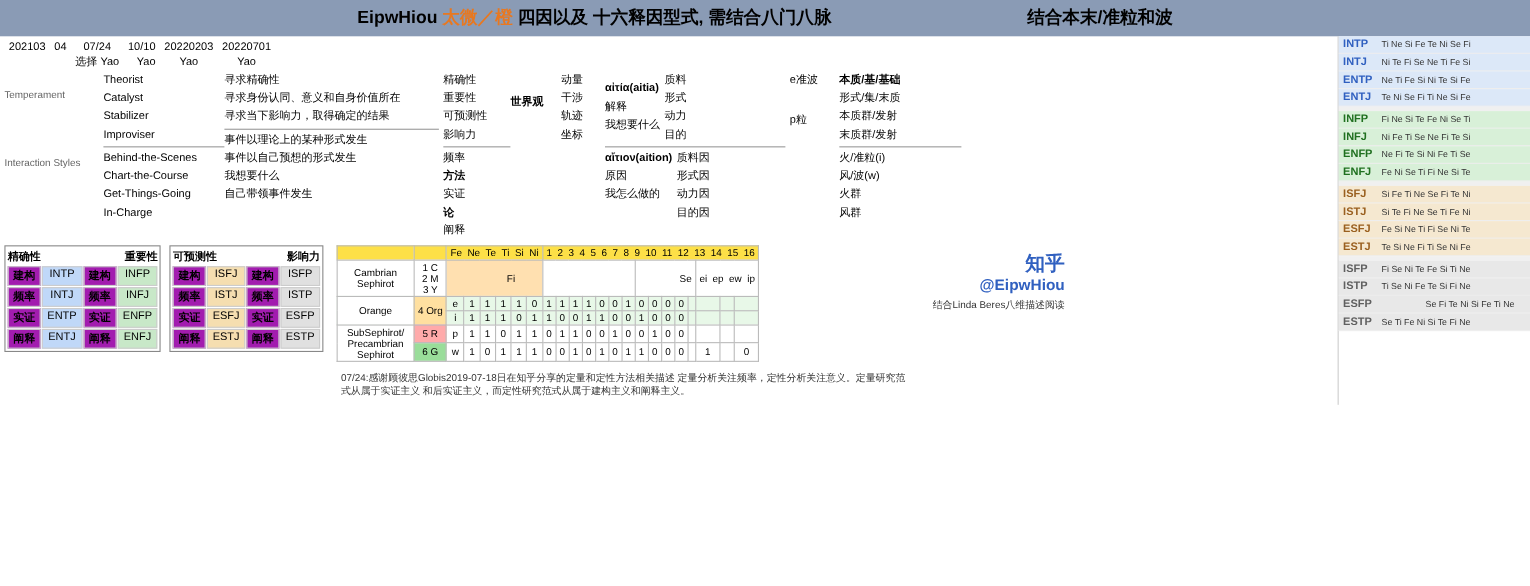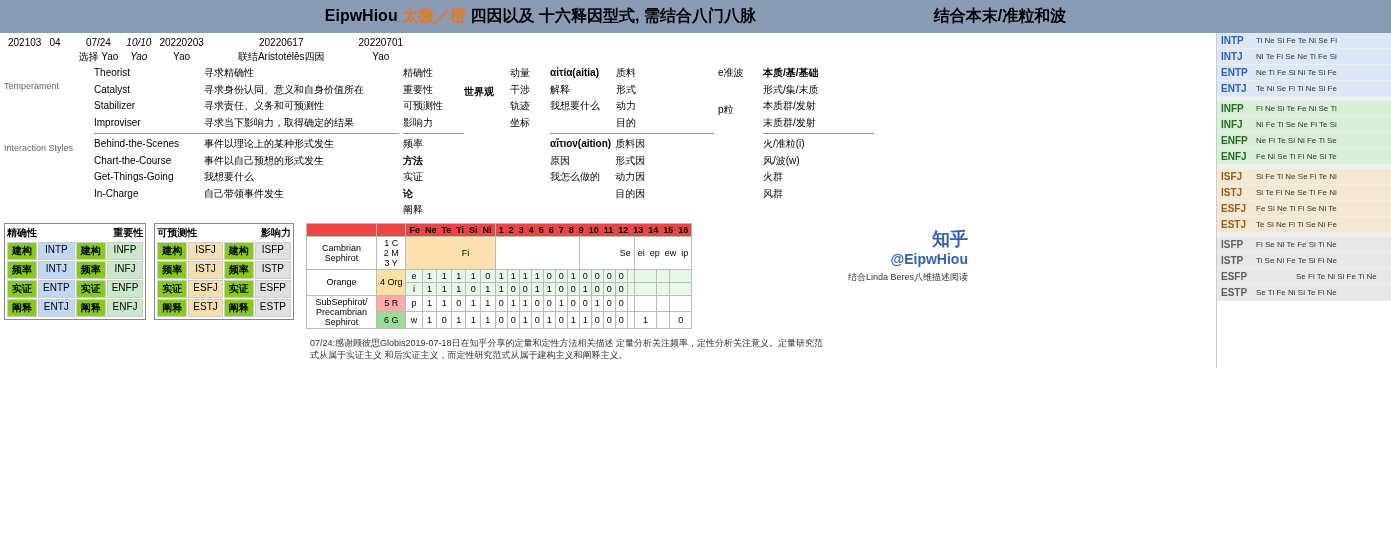--- a/index.html
+++ b/index.html
@@ -46,21 +46,21 @@
     .inline-table {
       border-collapse: collapse;
       font-size: 9px;
     }
     .inline-table td, .inline-table th {
       border: 1px solid #bbb;
       padding: 1px 3px;
       text-align: center;
       white-space: nowrap;
     }
-    .inline-table .hdr { background: #ef4444; font-weight: bold; }
+    .inline-table .hdr { background: #fde047; font-weight: normal; }
 
     .top-content {
       display: flex;
       flex-direction: row;
     }
 
     .col-temperament {
       width: 90px;
       font-size: 10px;
       padding-top: 16px;
@@ -75,21 +75,21 @@
     }
 
     .line { line-height: 1.65; }
     .mgc {
       padding: 1px 4px;
       text-align: center;
       border: 1px solid #ccc;
     }
     .mgc.b { background: #c0d8f8; }
     .mgc.g { background: #c8e8c8; }
-    .mgc.lbl { background: #84cc16; font-weight: bold; font-family: Liberation Mono, monospace; }
+    .mgc.lbl { background: #a21caf; font-weight: bold; font-family: Liberation Mono, monospace; }
 
     .bottom-left-area {
       display: flex;
       flex-direction: row;
       gap: 8px;
       margin-top: 4px;
     }
 
   </style>
 </head>
@@ -111,35 +111,31 @@
 
     <div style="flex:1; padding:2px 0 2px 4px; overflow:hidden;">
 
       <div style="display:flex; flex-direction:row; font-size:10px; padding:1px 0; line-height:1.4; align-items:flex-start;">
         <div style="text-align:right; padding:0 4px;">
           <div>202103</div>
         </div>
         <div style="text-align:center; padding:0 4px;">
           <div>04</div>
         </div>
-        <div style="text-align:center; padding:0 4px;margin-left:10px;">
+        <div style="text-align:center; padding:0 4px;">
           <div>07/24</div>
           <div>选择 Yao</div>
         </div>
-        <div style="text-align:center; padding:0 4px;font-style:italic;">
+        <div style="text-align:right; padding:0 4px;">
           <div>10/10</div>
           <div>Yao</div>
         </div>
         <div style="text-align:center; padding:0 4px;">
           <div>20220203</div>
           <div>Yao</div>
-        </div>
-        <div style="text-align:center; padding:0 30px;">
-          <div>20220617</div>
-          <div>联结Aristotélēs四因</div>
         </div>
         <div style="text-align:center; padding:0 4px;">
           <div>20220701</div>
           <div>Yao</div>
         </div>
       </div>
 
       <div class="top-content">
 
         <div class="col-temperament">
@@ -158,21 +154,20 @@
           <div style="border-top:1px solid #999; margin:2px 0;"></div>
           <div class="line">Behind-the-Scenes</div>
           <div class="line">Chart-the-Course</div>
           <div class="line">Get-Things-Going</div>
           <div class="line">In-Charge</div>
         </div>
 
         <div class="col-descriptions">
           <div class="line">寻求精确性</div>
           <div class="line">寻求身份认同、意义和自身价值所在</div>
-          <div class="line">寻求责任、义务和可预测性</div>
           <div class="line">寻求当下影响力，取得确定的结果</div>
           <div style="border-top:1px solid #999; margin:2px 0;"></div>
           <div class="line">事件以理论上的某种形式发生</div>
           <div class="line">事件以自己预想的形式发生</div>
           <div class="line">我想要什么</div>
           <div class="line">自己带领事件发生</div>
         </div>
 
         <div style="width:65px; font-size:10px; padding-left:4px;">
           <div class="line">精确性</div>
@@ -192,21 +187,21 @@
         </div>
 
         <div style="width:50px; font-size:10px; text-align:center; padding-left:2px;">
           <div class="line">动量</div>
           <div class="line">干涉</div>
           <div class="line">轨迹</div>
           <div class="line">坐标</div>
         </div>
 
         <div style="width:170px; font-size:10px; padding-left:6px;">
-          <div style="display:flex; flex-direction:row; gap:16px;">
+          <div style="display:flex; flex-direction:row; gap:4px;align-items:center;">
             <div>
               <div class="bold line">αἰτία(aitia)</div>
               <div class="line">解释</div>
               <div class="line">我想要什么</div>
             </div>
             <div>
               <div class="line">质料</div>
               <div class="line">形式</div>
               <div class="line">动力</div>
               <div class="line">目的</div>

